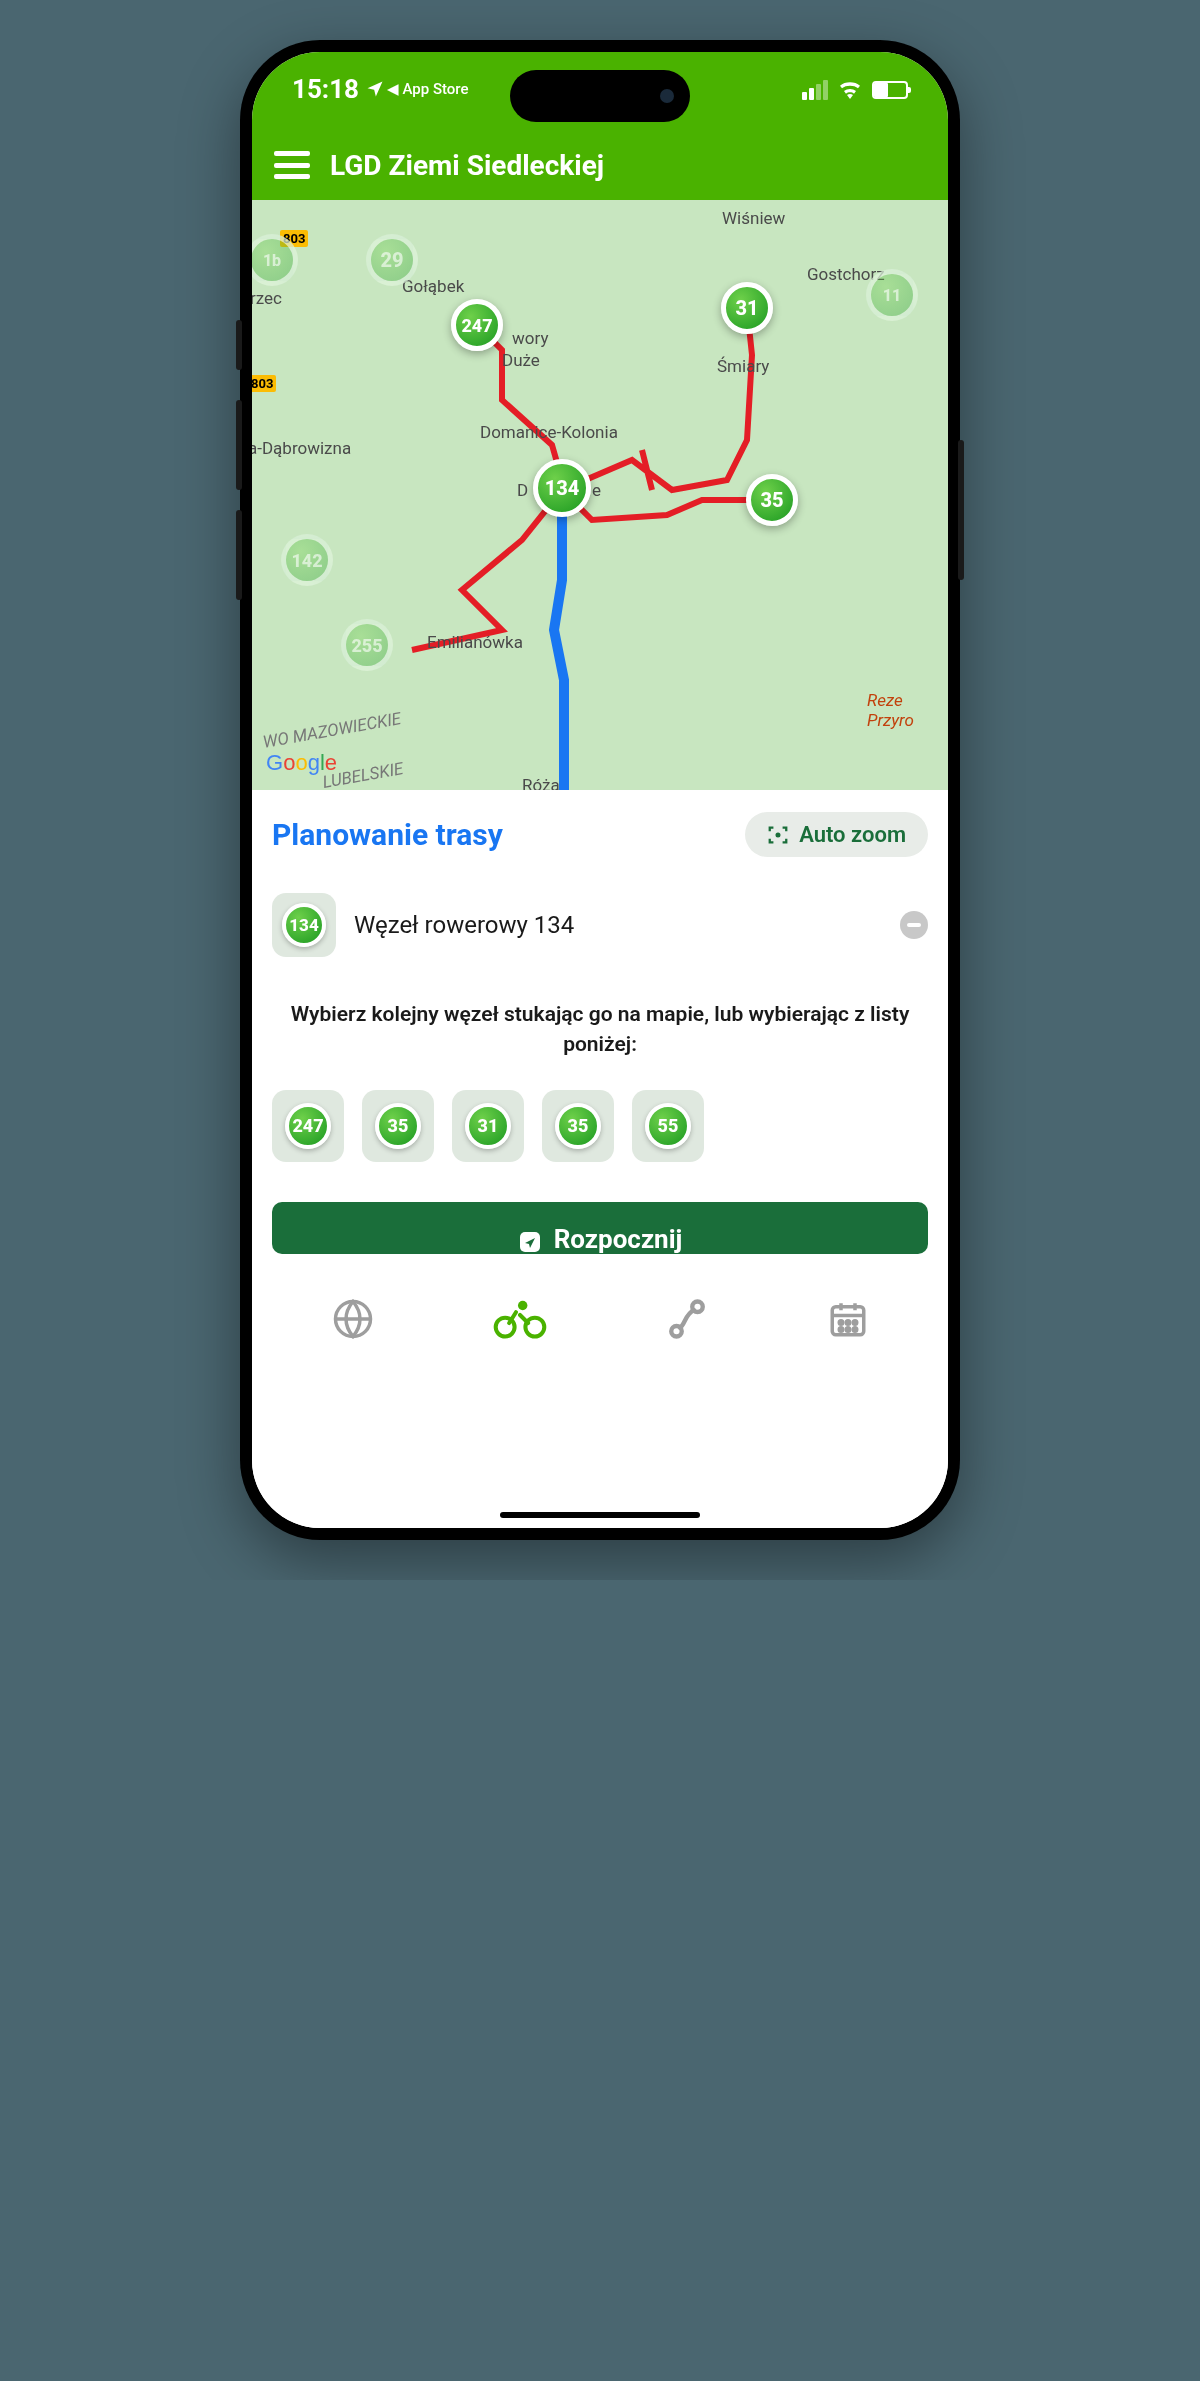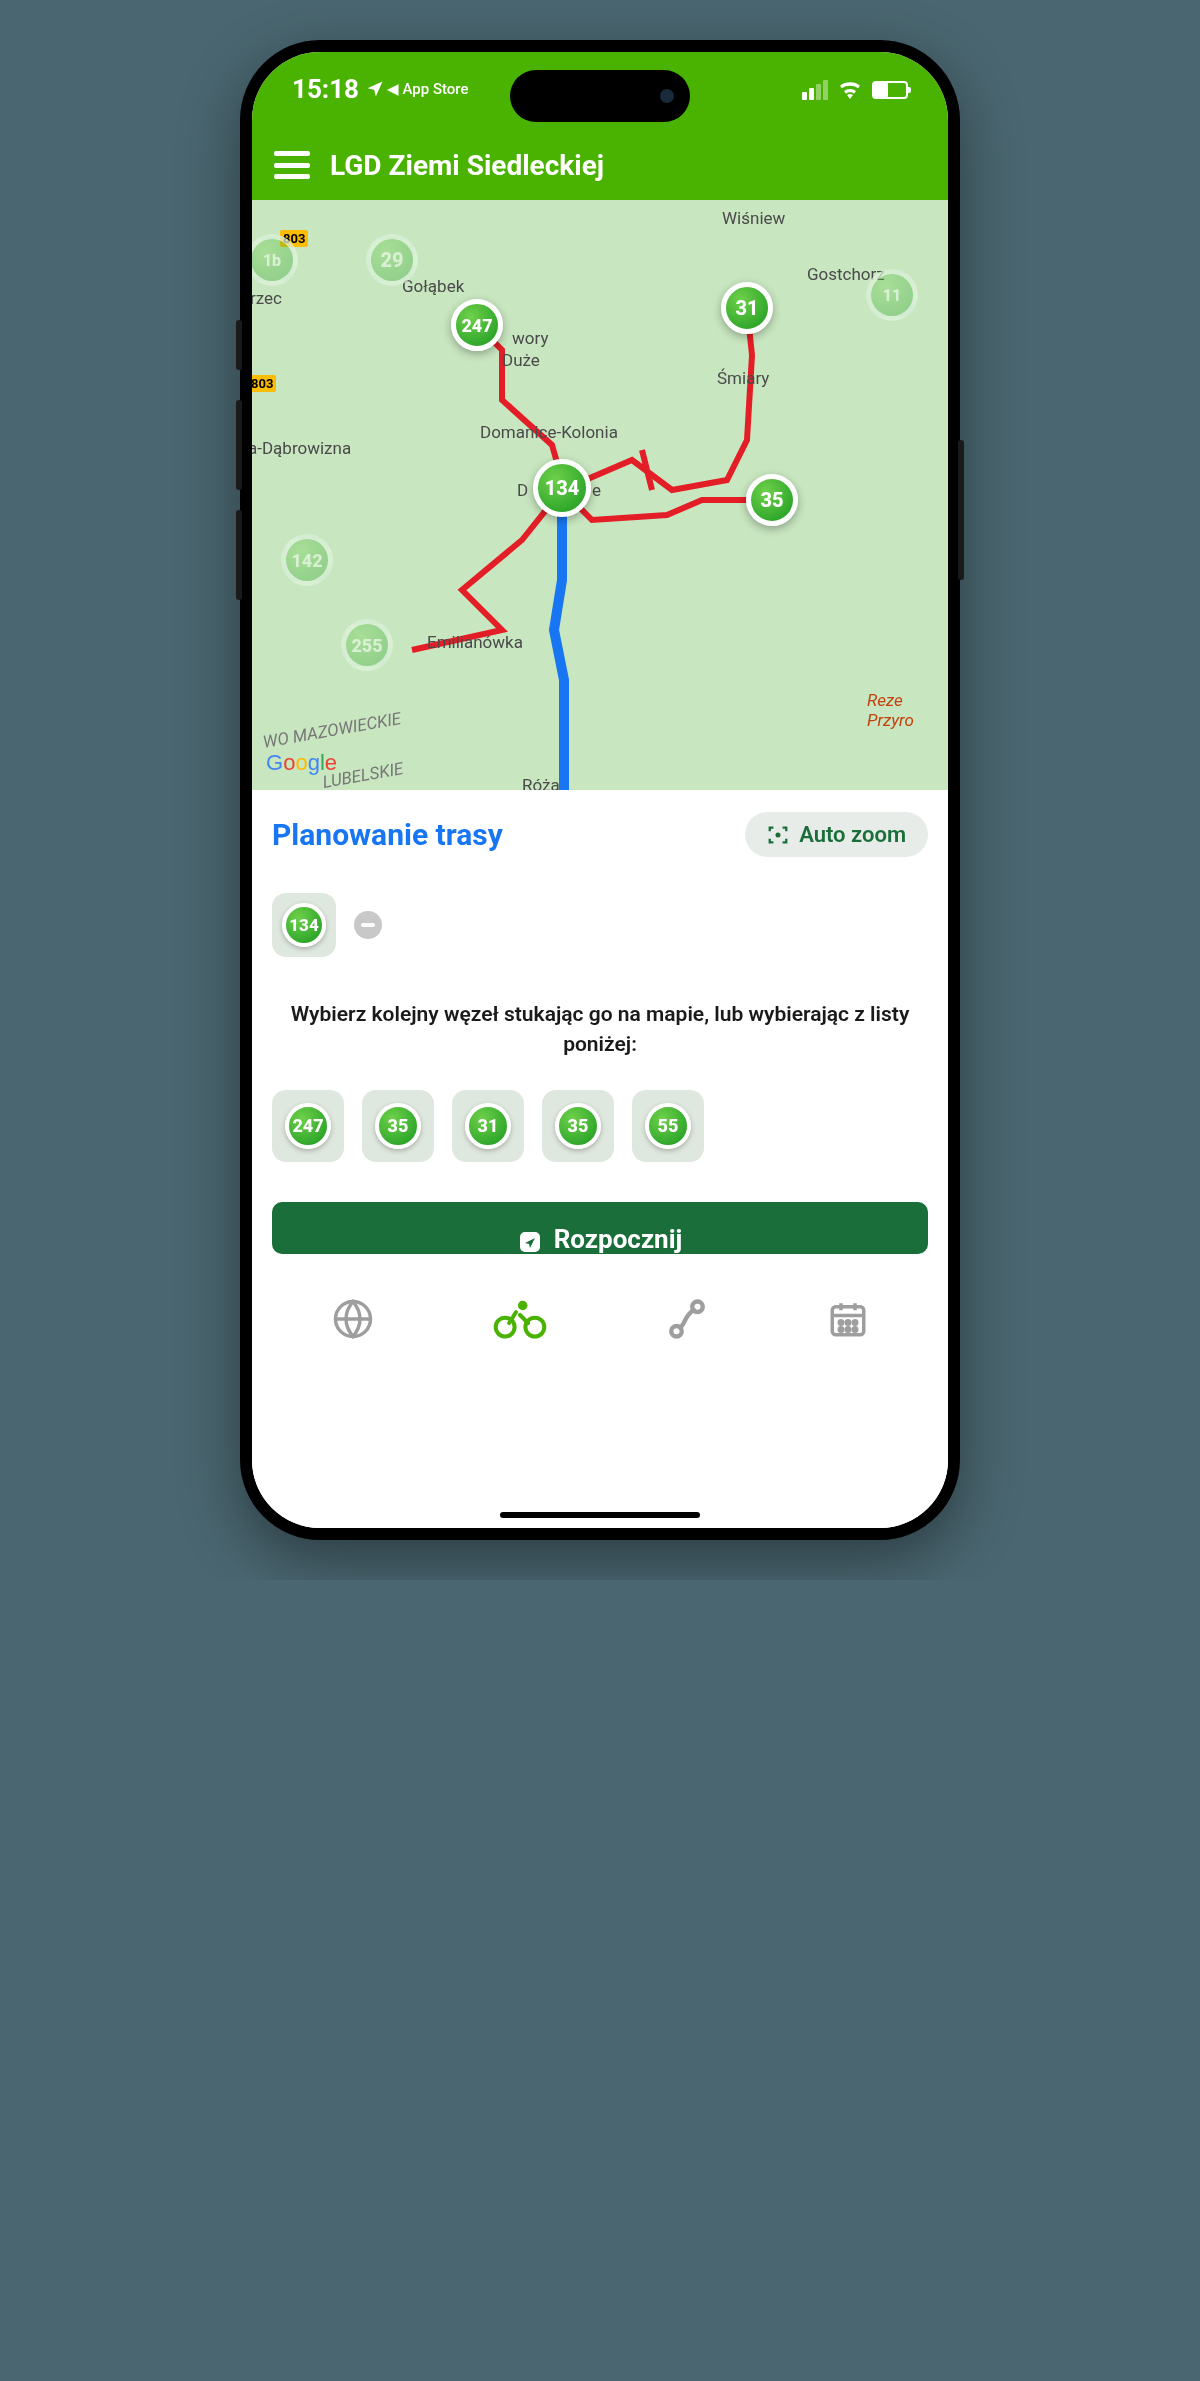--- a/index.html
+++ b/index.html
@@ -301,21 +301,21 @@
 
       <div class="road-badge" style="left:28px;top:30px">803</div>
       <div class="road-badge" style="left:-4px;top:175px">803</div>
 
       <div class="map-label" style="left:470px;top:8px">Wiśniew</div>
       <div class="map-label" style="left:555px;top:64px">Gostchorz</div>
       <div class="map-label" style="left:150px;top:76px">Gołąbek</div>
       <div class="map-label" style="left:-2px;top:88px">rzec</div>
       <div class="map-label" style="left:260px;top:128px">wory</div>
       <div class="map-label" style="left:250px;top:150px">Duże</div>
-      <div class="map-label" style="left:465px;top:168px">Śmiary</div>
+      <div class="map-label" style="left:465px;top:156px">Śmiary</div>
       <div class="map-label" style="left:228px;top:222px">Domanice-Kolonia</div>
       <div class="map-label" style="left:-4px;top:238px">a-Dąbrowizna</div>
       <div class="map-label" style="left:265px;top:280px">D</div>
       <div class="map-label" style="left:340px;top:280px">e</div>
       <div class="map-label" style="left:175px;top:432px">Emilianówka</div>
       <div class="map-label" style="left:270px;top:575px">Róża</div>
       <div class="map-label region" style="left:10px;top:520px">WO MAZOWIECKIE</div>
       <div class="map-label region" style="left:70px;top:565px">LUBELSKIE</div>
       <div class="map-label reserve" style="left:615px;top:490px">
         <span>Reze</span><br>
@@ -348,20 +348,21 @@
           <span>Auto zoom</span>
         </div>
       </div>
 
       <div>
 
         <div class="row">
           <div class="row-icon green">
             <div class="mini" style="width:44px;height:44px;border-radius:50%;background:radial-gradient(circle at 35% 30%,#6ed04a,#1a9920);border:4px solid #fff;display:flex;align-items:center;justify-content:center;color:#fff;font-weight:800;font-size:17px;box-shadow:0 2px 5px rgba(0,0,0,0.25)">134</div>
           </div>
+          <div class="row-text">Węzeł rowerowy 134</div>
           <div class="remove-btn">
             <svg width="14" height="4" viewBox="0 0 14 4">
                 <rect width="14" height="4" rx="2" fill="#fff"></rect>
               </svg>
           </div>
         </div>
       </div>
 
       <div class="hint">Wybierz kolejny węzeł stukając go na mapie, lub wybierając z listy poniżej:</div>
 

